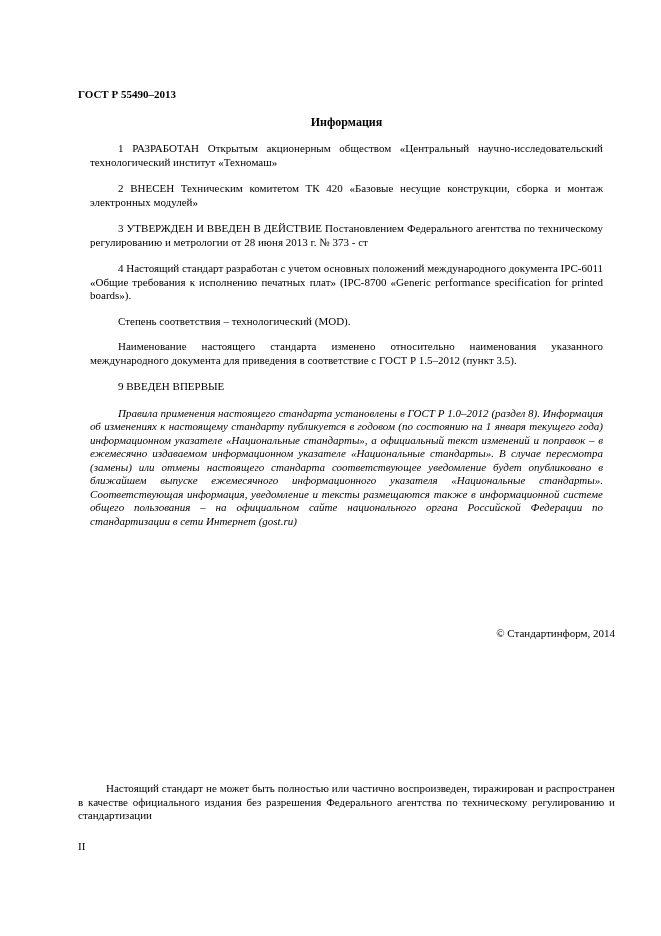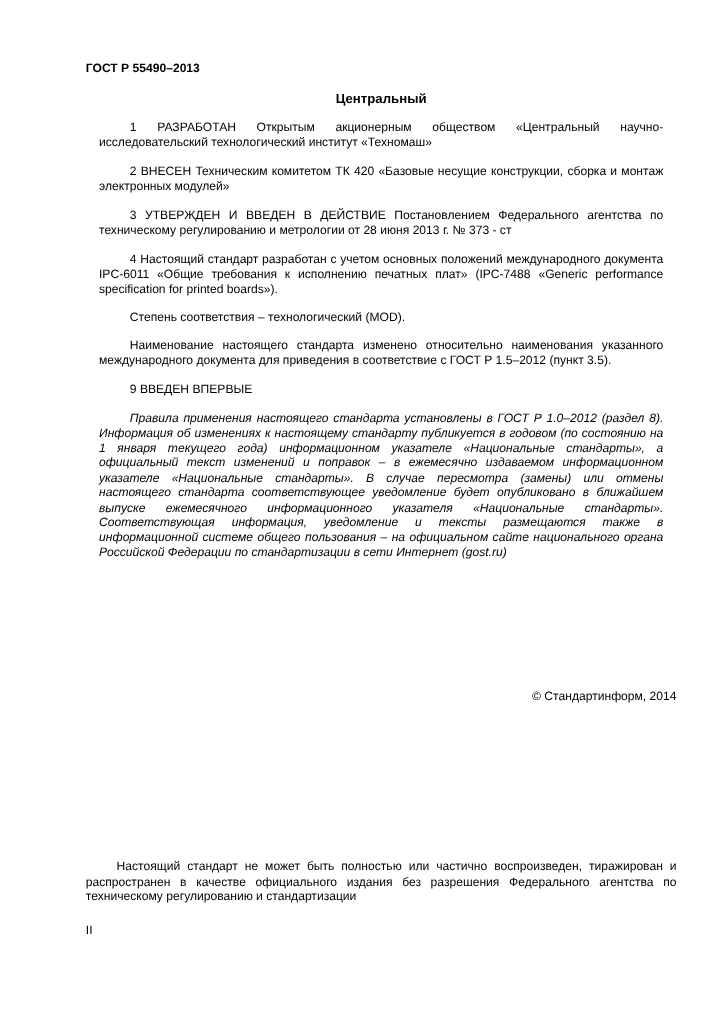--- a/index.html
+++ b/index.html
@@ -5,26 +5,26 @@
   html, body {
     margin: 0;
     padding: 0;
     background: #ffffff;
   }
   .page {
     position: relative;
     width: 661px;
     height: 936px;
     background: #ffffff;
-    font-family: Liberation Sans, sans-serif;
+    font-family: Liberation Serif, serif;
     font-size: 11px;
     line-height: 13.5px;
     color: #000000;
     box-sizing: border-box;
-    padding: 56px 46px 0 78px;
+    padding: 88px 46px 0 78px;
     overflow: hidden;
   }
   .doc-header {
     font-weight: bold;
     font-size: 11px;
     margin: 0;
   }
   .doc-title {
     text-align: center;
     font-weight: bold;
@@ -64,29 +64,29 @@
     margin: 0;
   }
 </style>
 </head>
 <body>
 
 <div class="page">
 
   <p class="doc-header">ГОСТ Р 55490–2013</p>
 
-  <h1 class="doc-title">Центральный</h1>
+  <h1 class="doc-title">Информация</h1>
 
   <p class="para gap">1 РАЗРАБОТАН Открытым акционерным обществом «Центральный научно-исследовательский технологический институт «Техномаш»</p>
 
   <p class="para gap">2 ВНЕСЕН Техническим комитетом ТК 420 «Базовые несущие конструкции, сборка и монтаж электронных модулей»</p>
 
   <p class="para gap">3 УТВЕРЖДЕН И ВВЕДЕН В ДЕЙСТВИЕ Постановлением Федерального агентства по техническому регулированию и метрологии от 28 июня 2013 г. № 373 - ст</p>
 
-  <p class="para gap">4 Настоящий стандарт разработан с учетом основных положений международного документа IPC-6011 «Общие требования к исполнению печатных плат» (IPC-7488 «Generic performance specification for printed boards»).</p>
+  <p class="para gap">4 Настоящий стандарт разработан с учетом основных положений международного документа IPC-6011 «Общие требования к исполнению печатных плат» (IPC-8700 «Generic performance specification for printed boards»).</p>
 
   <p class="para">Степень соответствия – технологический (MOD).</p>
 
   <p class="para">Наименование настоящего стандарта изменено относительно наименования указанного международного документа для приведения в соответствие с ГОСТ Р 1.5–2012 (пункт 3.5).</p>
 
 
   <p class="para gap">9 ВВЕДЕН ВПЕРВЫЕ</p>
 
   <p class="para gap italic">Правила применения настоящего стандарта установлены в ГОСТ Р 1.0–2012 (раздел 8). Информация об изменениях к настоящему стандарту публикуется в годовом (по состоянию на 1 января текущего года) информационном указателе «Национальные стандарты», а официальный текст изменений и поправок – в ежемесячно издаваемом информационном указателе «Национальные стандарты». В случае пересмотра (замены) или отмены настоящего стандарта соответствующее уведомление будет опубликовано в ближайшем выпуске ежемесячного информационного указателя «Национальные стандарты». Соответствующая информация, уведомление и тексты размещаются также в информационной системе общего пользования – на официальном сайте национального органа Российской Федерации по стандартизации в сети Интернет (gost.ru)</p>
 

